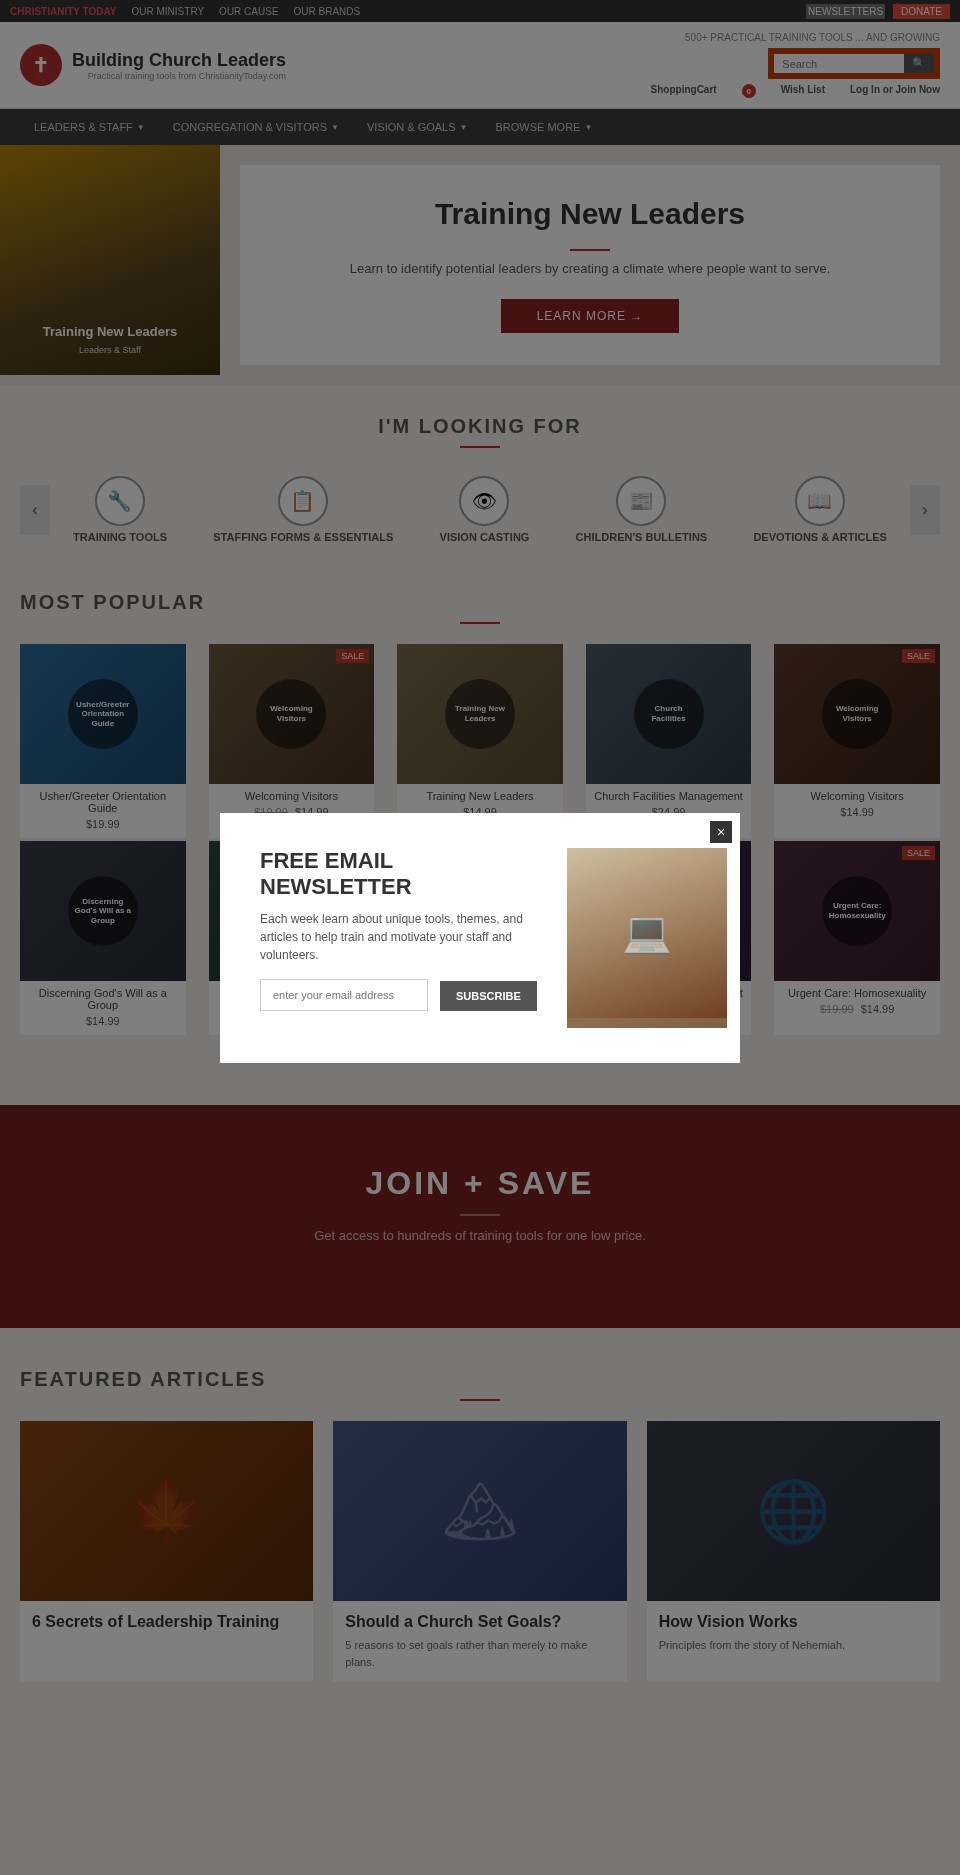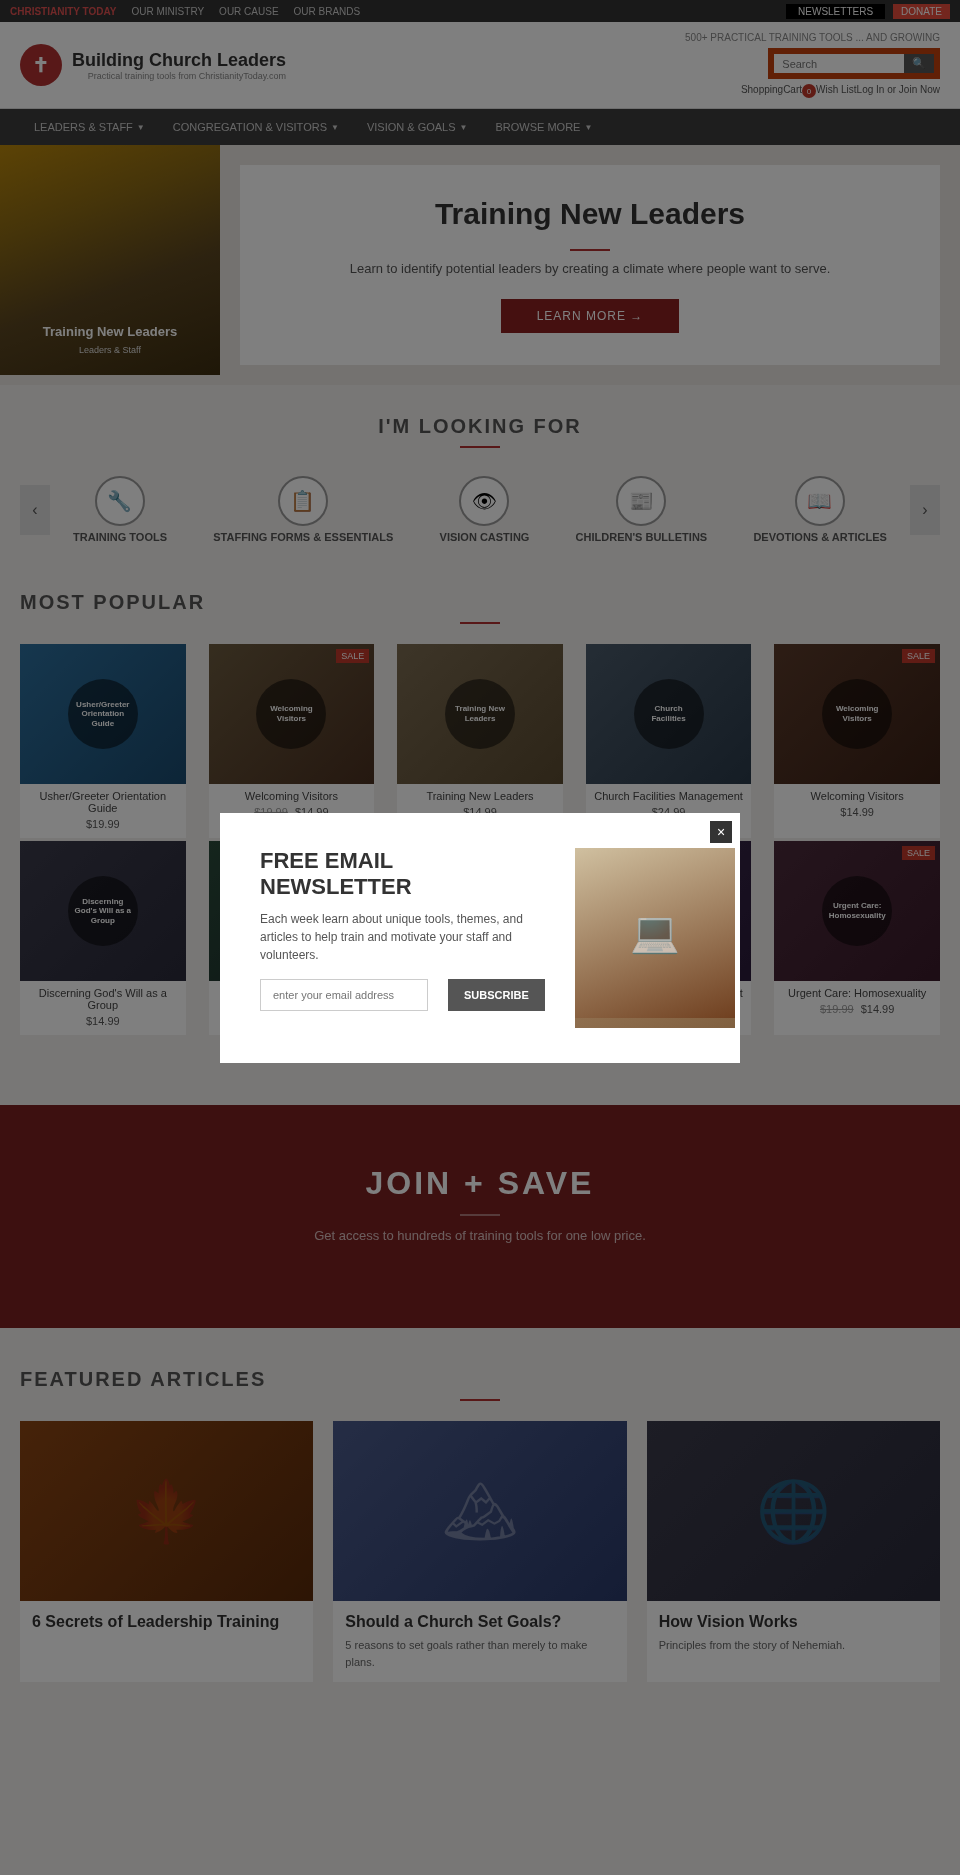--- a/index.html
+++ b/index.html
@@ -11,21 +11,21 @@
       height: 22px;
       display: flex;
       align-items: center;
       justify-content: space-between;
       padding: 0 10px;
     }
     .top-bar-left { display: flex; align-items: center; gap: 15px; }
     .top-bar-left span { color: #ccc; font-size: 10px; }
     .top-bar-right { display: flex; gap: 8px; }
     .top-bar-right a { color: #ccc; font-size: 10px; text-decoration: none; }
-    .top-bar-newsletter { background: #000000; color: white !important; padding: 2px 12px; font-size: 9px; }
+    .top-bar-newsletter { background: #737373; color: white !important; padding: 2px 2px; font-size: 9px; }
     .top-bar-donate { background: #e74c3c; color: white !important; padding: 2px 8px; font-size: 9px; }
 
     
     .header {
       background: white;
       padding: 10px 20px;
       display: flex;
       align-items: center;
       justify-content: space-between;
       border-bottom: 1px solid #ddd;
@@ -38,21 +38,21 @@
       display: flex; align-items: center; justify-content: center;
       color: white; font-size: 20px; font-weight: bold;
     }
     .logo-text h1 { font-size: 18px; color: #333; font-weight: bold; }
     .logo-text p { font-size: 9px; color: #888; text-align: right; }
     .header-right { display: flex; flex-direction: column; align-items: flex-end; gap: 5px; }
     .header-tagline { font-size: 10px; color: #888; }
     .search-box { display: flex; border: 6px solid #c2410c; }
     .search-box input { padding: 3px 8px; font-size: 11px; border: none; outline: none; width: 130px; }
     .search-btn { background: #555; color: white; border: none; padding: 3px 8px; cursor: pointer; font-size: 11px; }
-    .header-links { display: flex; gap: 0; font-size: 10px; color: #555; }
+    .header-links { display: flex; gap: 25px; font-size: 10px; color: #555; font-weight: bold; }
     .header-links span { cursor: pointer; }
     .cart-badge { background: #c0392b; color: white; border-radius: 50%; width: 14px; height: 14px; display: inline-flex; align-items: center; justify-content: center; font-size: 8px; }
 
     
     .nav {
       background: #3d3d3d;
       display: flex;
       align-items: center;
       padding: 0 20px;
       height: 36px;
@@ -237,21 +237,21 @@
       background: #333;
       color: white;
       border: none;
       cursor: pointer;
       font-size: 14px;
       display: flex; align-items: center; justify-content: center;
     }
     .modal-left { flex: 1; }
     .modal-title { font-size: 22px; font-weight: bold; color: #333; text-transform: uppercase; margin-bottom: 10px; }
     .modal-desc { font-size: 12px; color: #555; margin-bottom: 15px; line-height: 1.5; }
-    .modal-form { display: flex; gap: 20px; }
+    .modal-form { display: flex; gap: 12px; align-items: flex-end; }
     .modal-input {
       flex: 1;
       padding: 9px 12px;
       border: 1px solid #ccc;
       font-size: 11px;
       outline: none;
       color: #aaa;
     }
     .modal-subscribe {
       background: #555;

